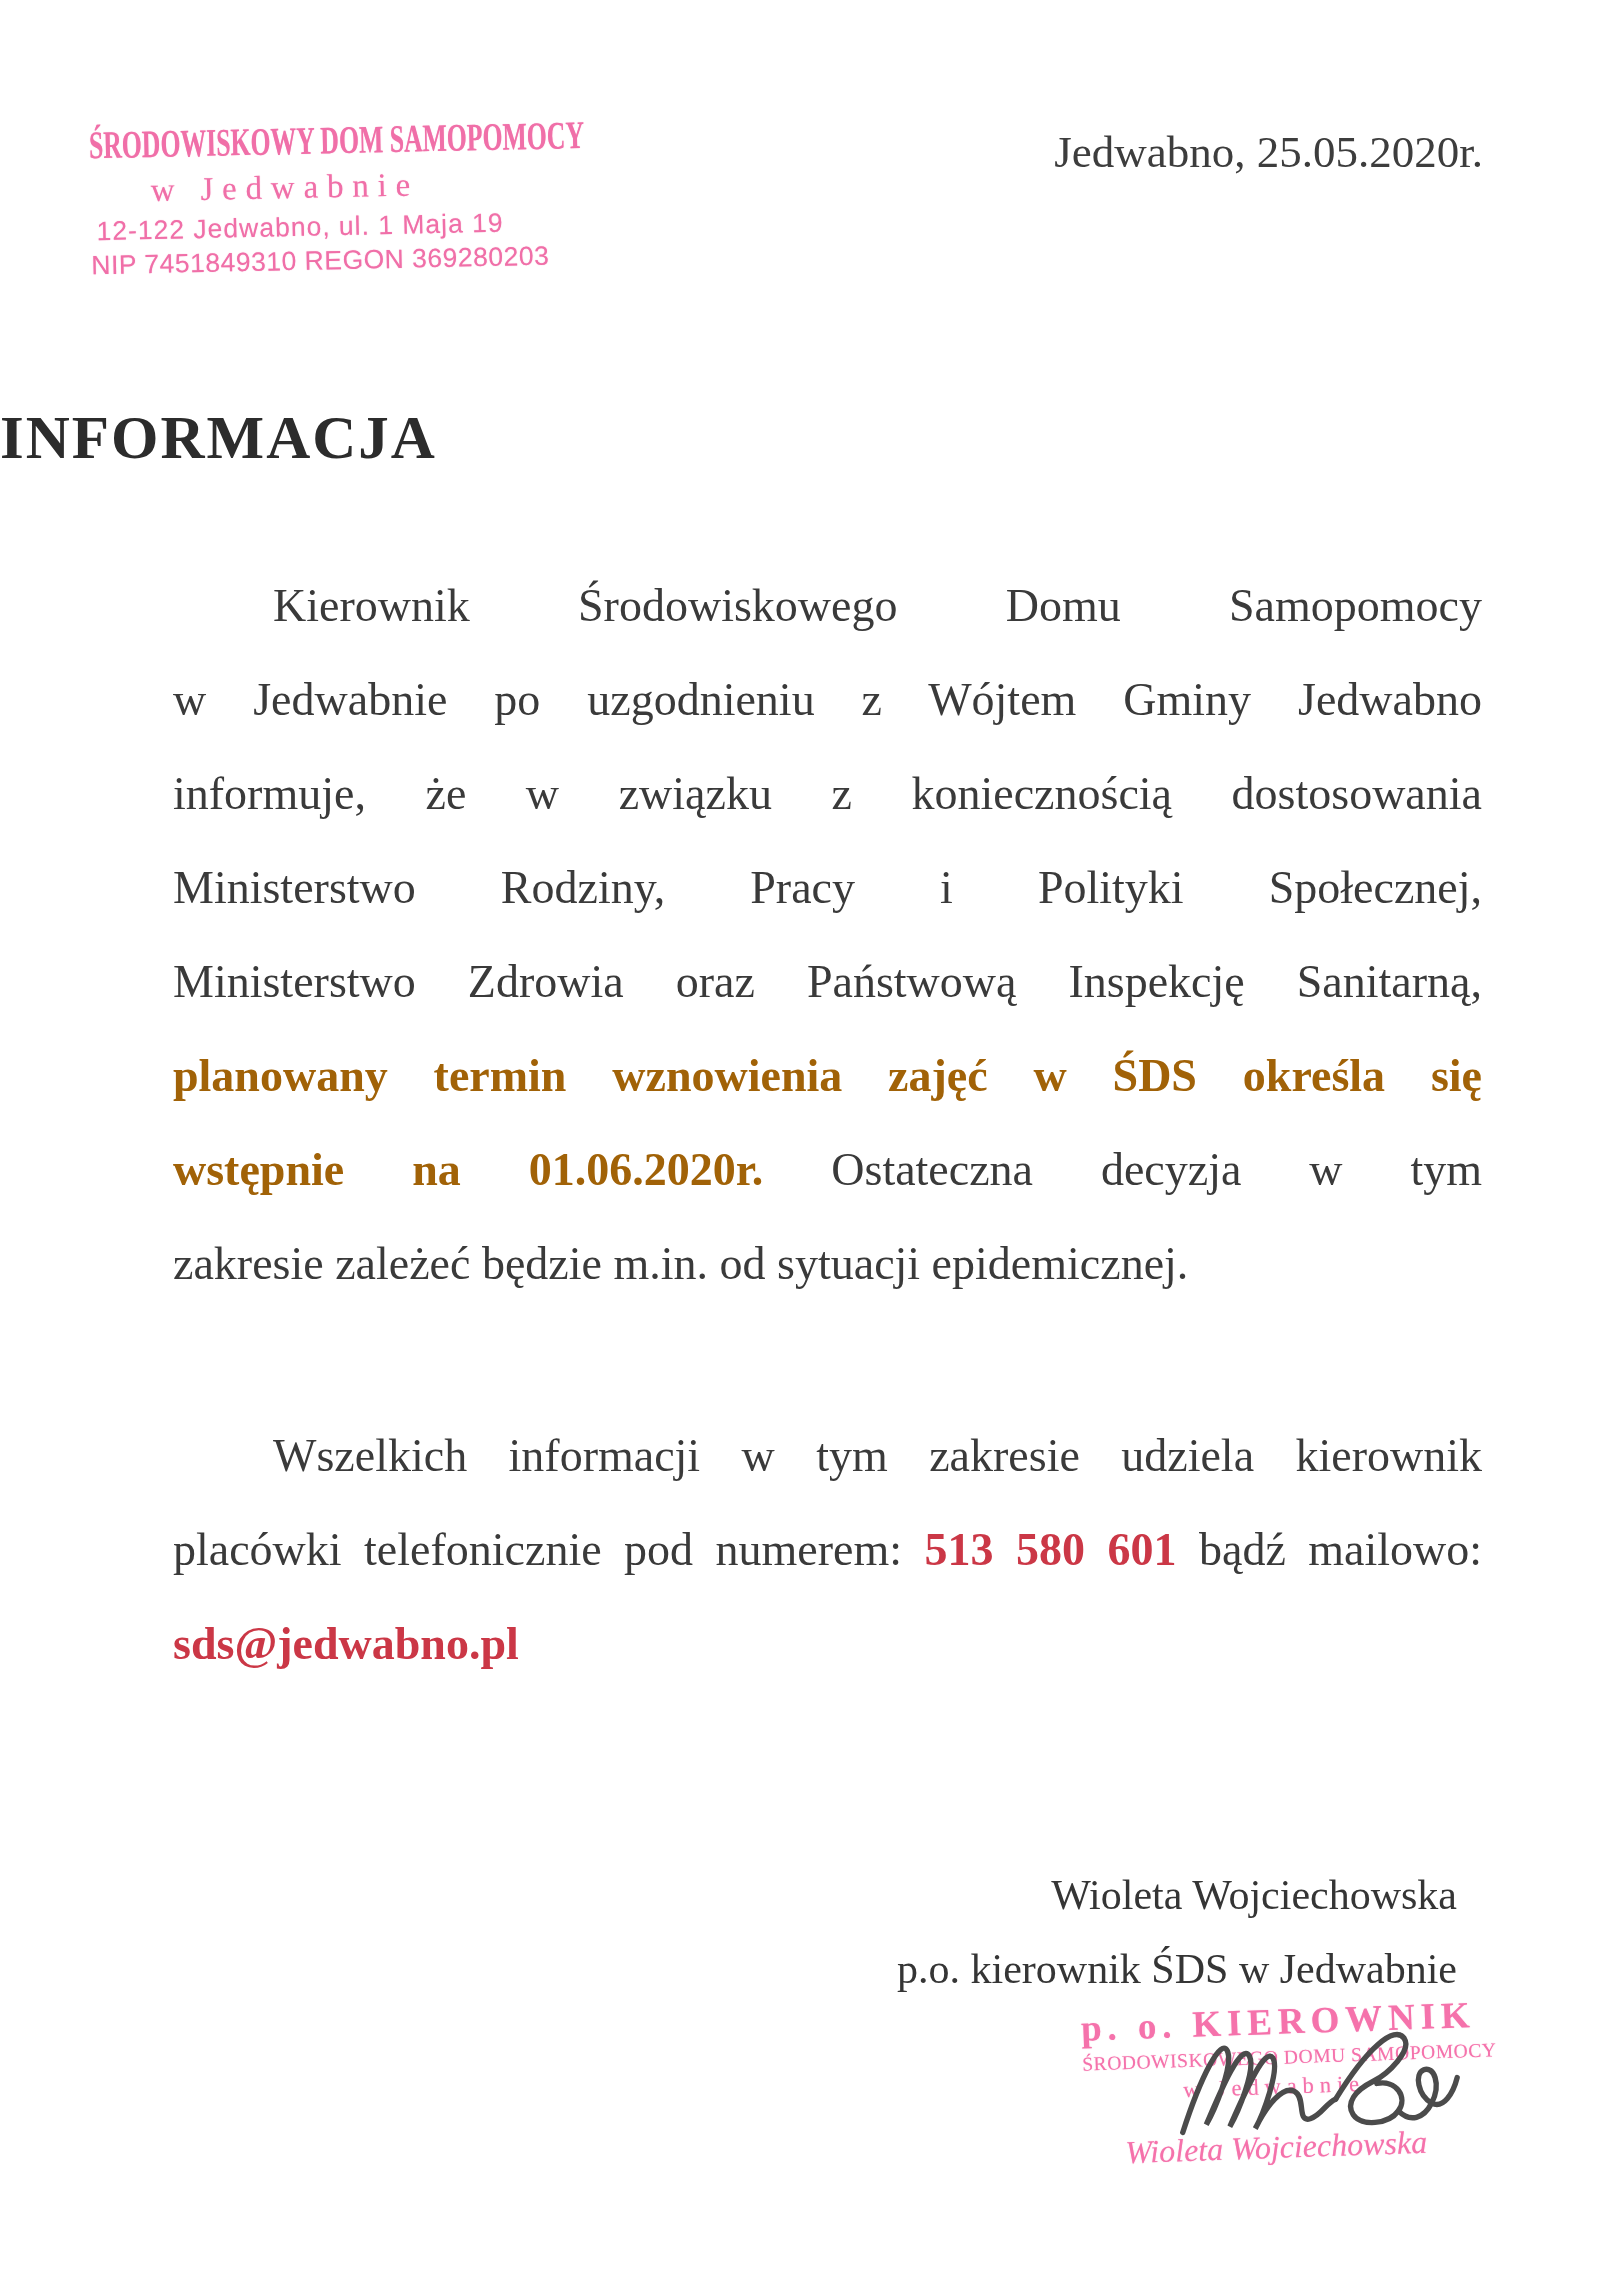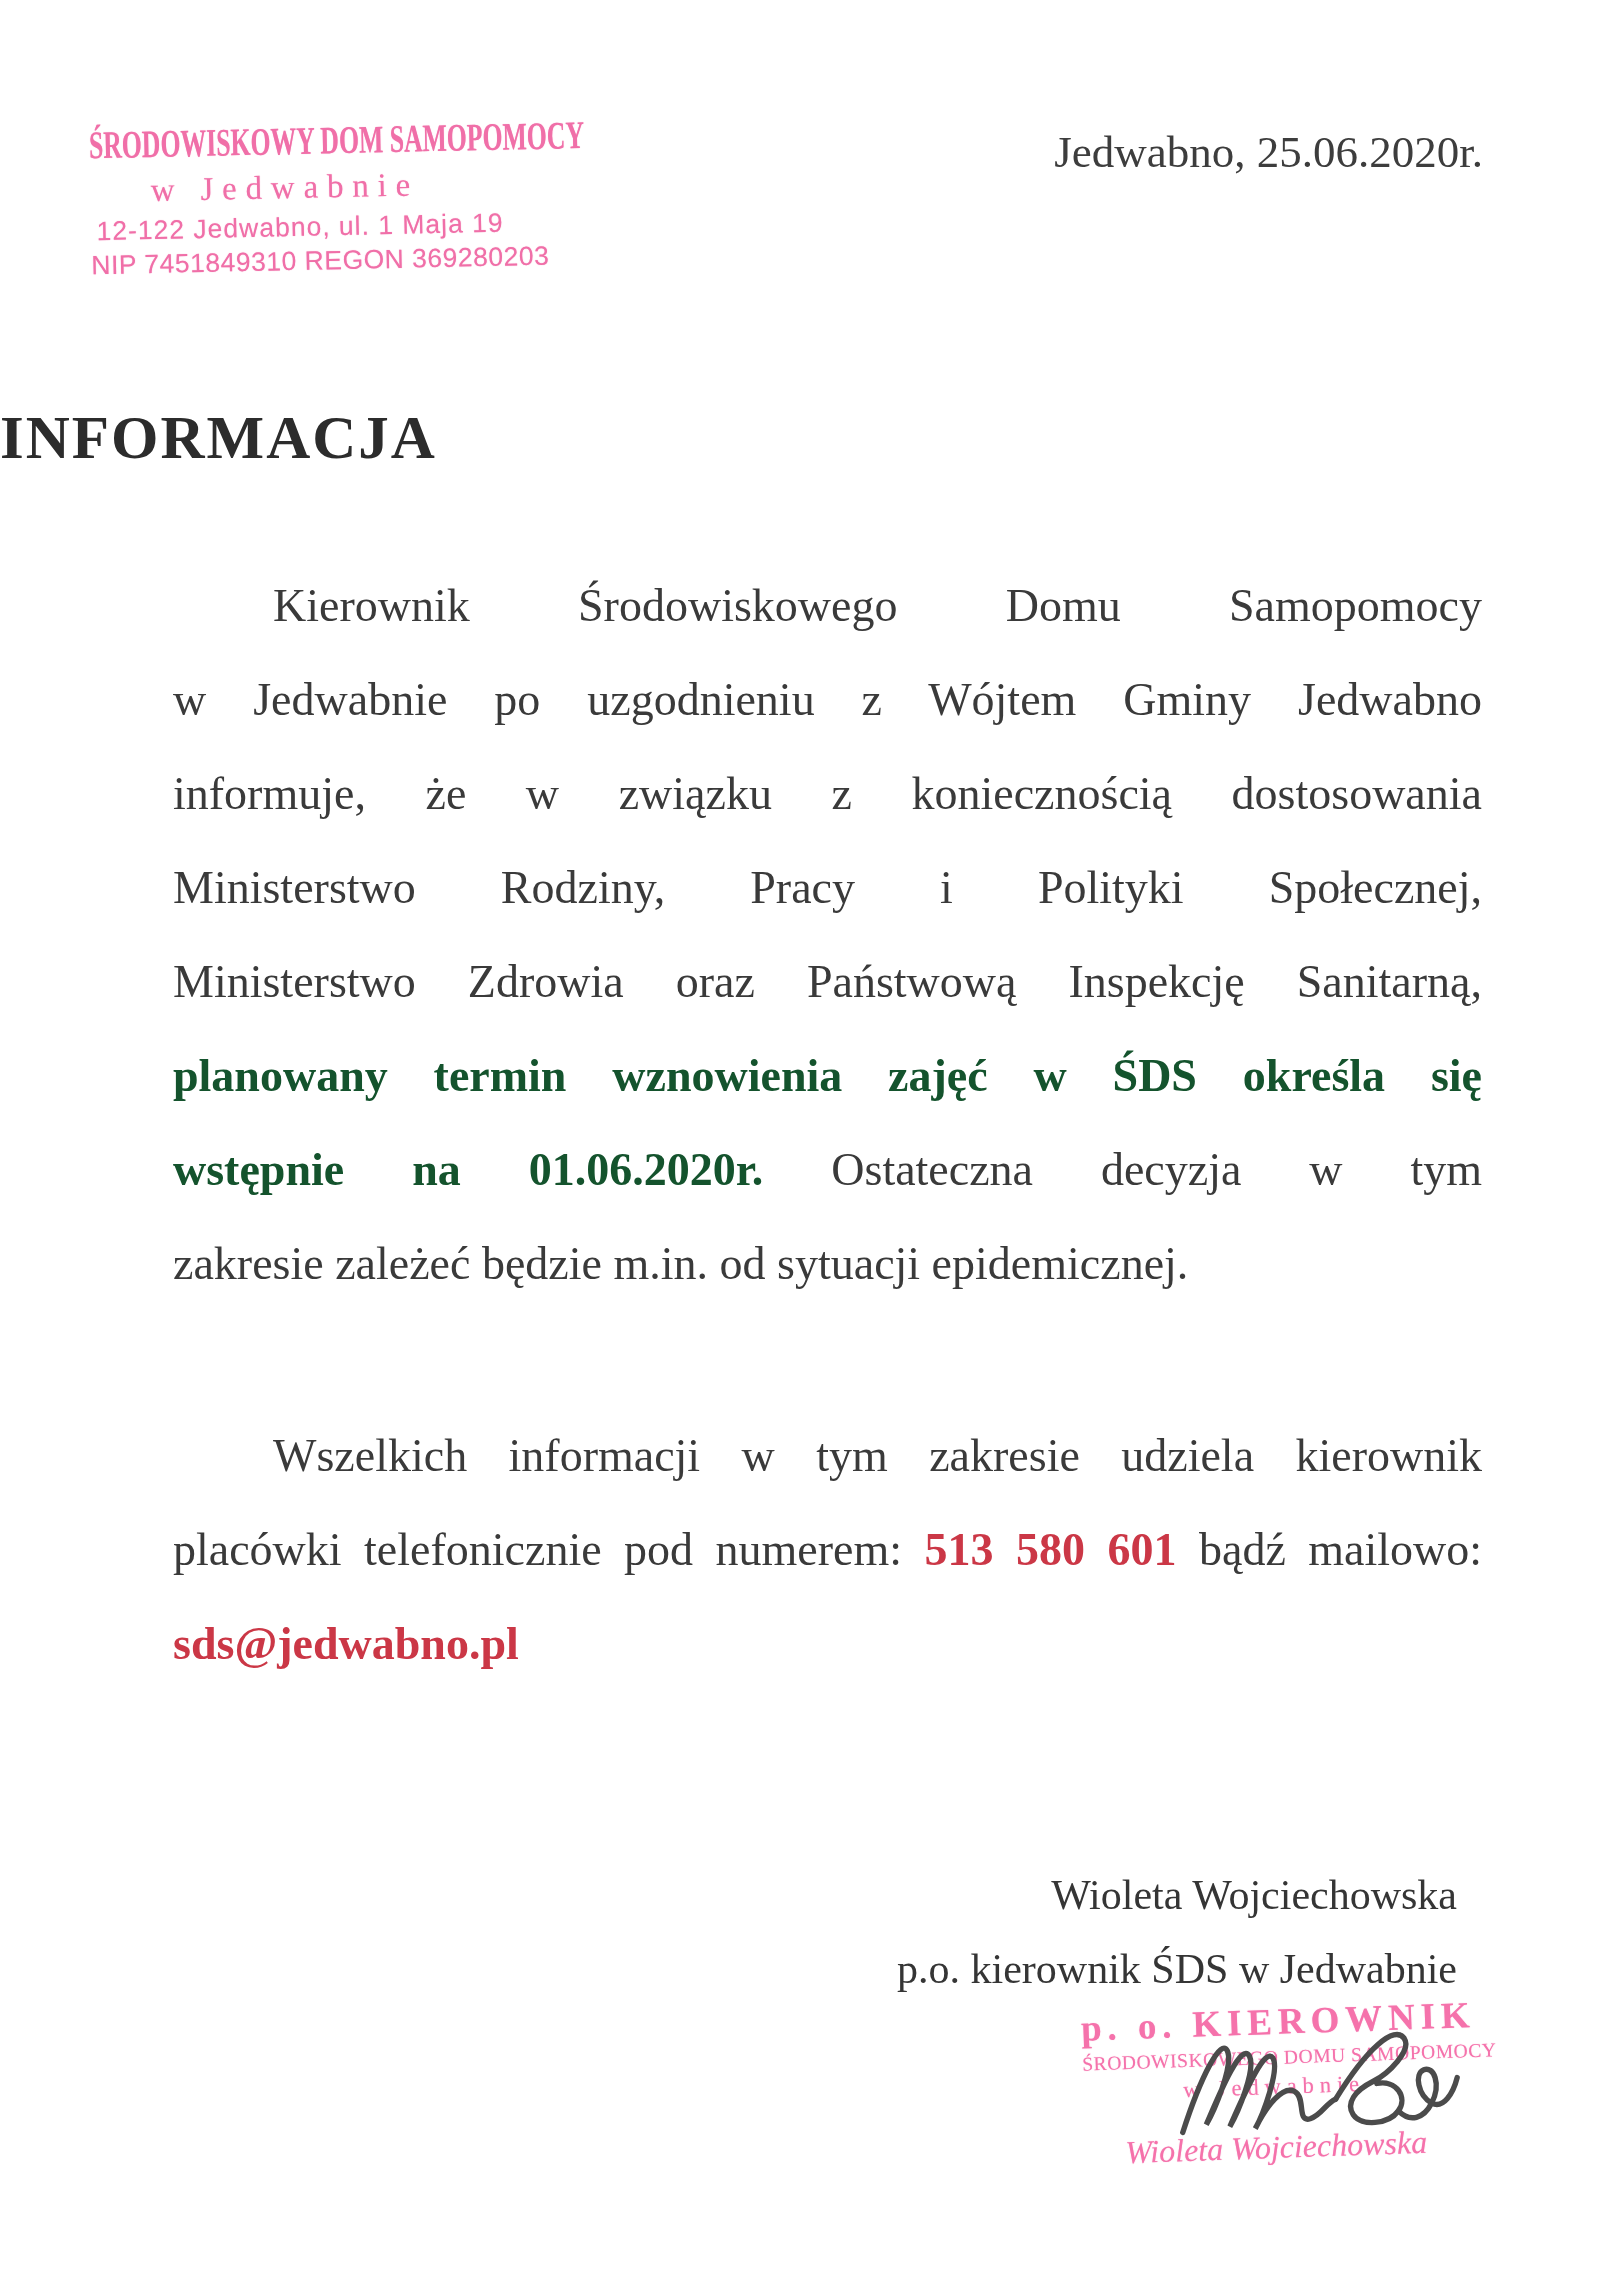--- a/index.html
+++ b/index.html
@@ -44,21 +44,21 @@
   
   .para {
     position:absolute; left:173px; width:1309px;
     font-size:46px; color:#3a3a3a;font-family:Liberation Serif, serif;
   }
   #para1 { top:559px; }
   #para2 { top:1409px; }
   .line { line-height:94px; height:94px; white-space:normal; }
   .jline { text-align:justify; text-align-last:justify; }
   .indent { padding-left:100px; }
-  .b { font-weight:700; color:#14532d; }
+  .b { font-weight:700; color:#a16207; }
   .red { font-weight:700; color:#cb3746; }
 
   
   #signature {
     position:absolute; top:1858px; right:163px;
     text-align:right; font-size:42px; line-height:74px; color:#353535;
   }
 
   
   #stamp-bottom {
@@ -84,21 +84,21 @@
 
 <div id="page">
 
   <div id="stamp-top">
     <div class="st-l1">ŚRODOWISKOWY DOM SAMOPOMOCY</div>
     <div class="st-l2">w Jedwabnie</div>
     <div class="st-l3">12-122 Jedwabno, ul. 1 Maja 19</div>
     <div class="st-l4">NIP 7451849310  REGON 369280203</div>
   </div>
 
-  <div id="date-line">Jedwabno, 25.06.2020r.</div>
+  <div id="date-line">Jedwabno, 25.05.2020r.</div>
 
   <div id="doc-title">INFORMACJA</div>
 
   <div id="para1" class="para">
     <div class="line jline indent">Kierownik Środowiskowego Domu Samopomocy</div>
     <div class="line jline">w Jedwabnie po uzgodnieniu z Wójtem Gminy Jedwabno</div>
     <div class="line jline">informuje, że w związku z koniecznością dostosowania</div>
     <div class="line jline">Ministerstwo Rodziny, Pracy i Polityki Społecznej,</div>
     <div class="line jline">Ministerstwo Zdrowia oraz Państwową Inspekcję Sanitarną,</div>
     <div class="line jline b">planowany termin wznowienia zajęć w ŚDS określa się</div>

